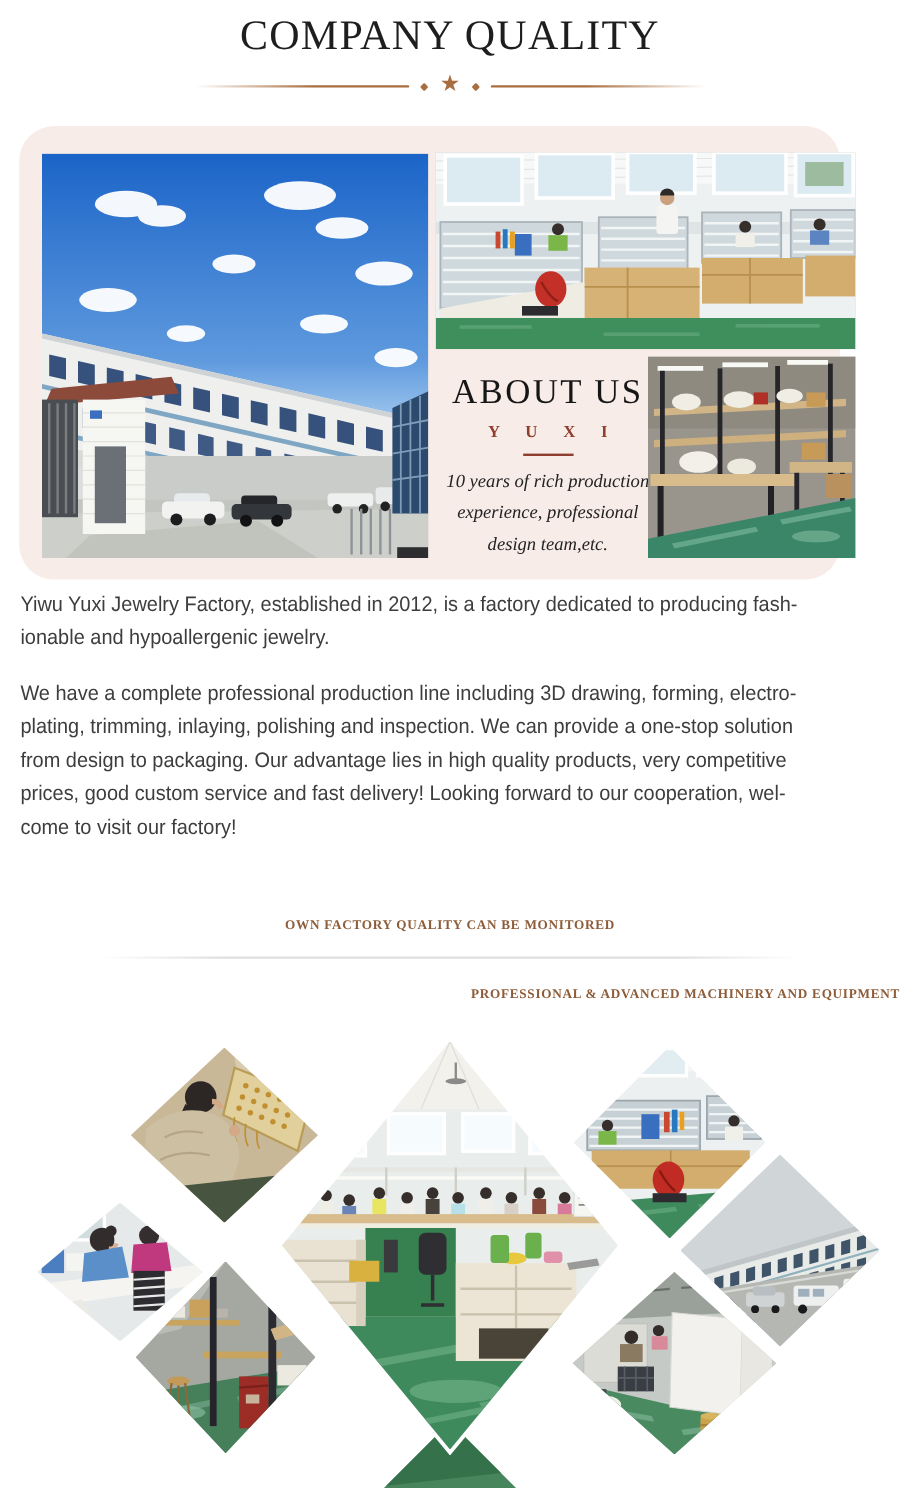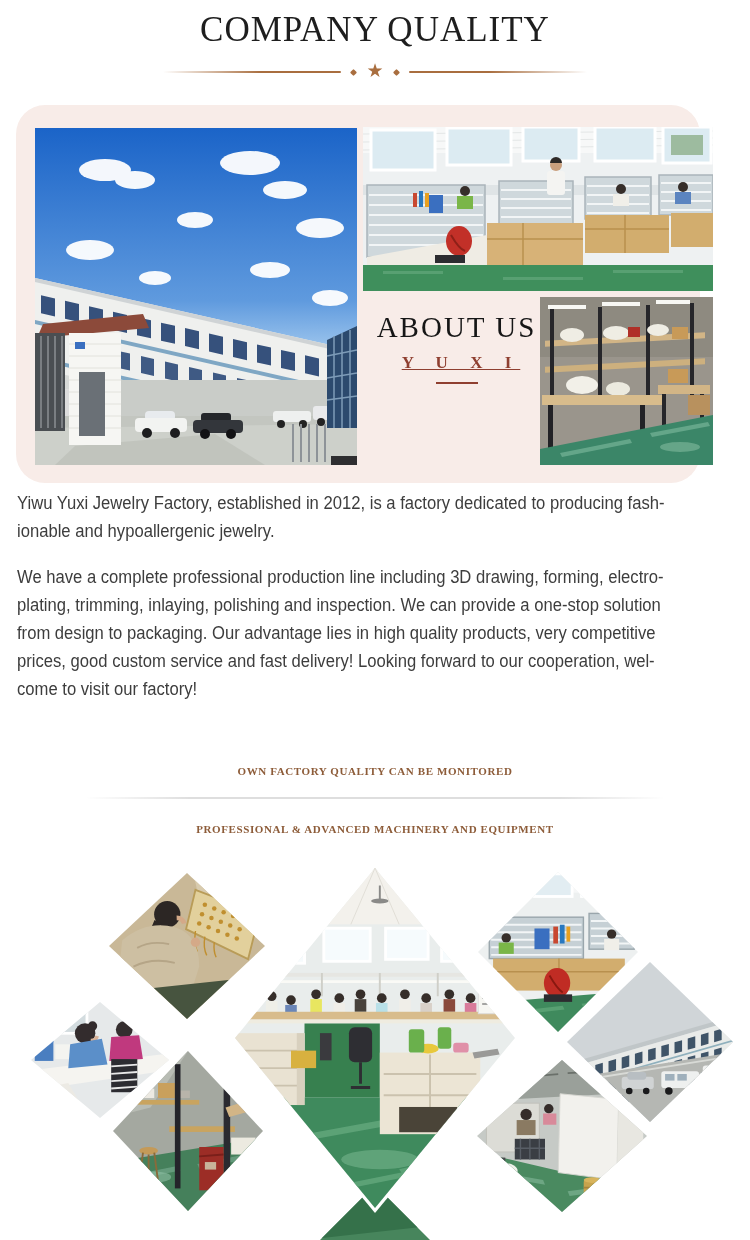--- a/index.html
+++ b/index.html
@@ -17,39 +17,39 @@
   .ddot{width:5px;height:5px;background:#a96e3f;transform:rotate(45deg);border-radius:1px;}
   .dstar{color:#a96e3f;font-size:19px;line-height:19px;margin-top:-3px;}
 
   .card{left:16px;top:105px;width:684px;height:378px;background:#f8ece8;border-radius:29px;}
   .ph{position:absolute;overflow:hidden;background:#ddd;}
   .ph svg{display:block;width:100%;height:100%;}
 
   .about{left:341px;top:192px;width:199px;height:170px;text-align:center;}
   .about-h{margin:14px 0 0;font-family:"Liberation Serif",serif;font-weight:500;font-size:29px;
            letter-spacing:2px;color:#161616;}
-  .about-b{margin-top:9px;font-family:"Liberation Serif",serif;font-size:17px;font-weight:700;
-           letter-spacing:9px;padding-left:9px;color:#8f3f30;text-decoration:underline;}
+  .about-b{margin-top:9px;font-family:"Liberation Serif",serif;font-size:14px;font-weight:700;
+           letter-spacing:9px;padding-left:9px;color:#8f3f30;}
   .about-u{width:42px;height:2px;background:#8f3f30;margin:9px auto 0;}
   .about-t{margin-top:9px;font-family:"Liberation Serif",serif;font-style:italic;font-size:15.5px;
            line-height:26px;color:#232323;white-space:pre-line;}
 
   .para{left:17px;width:726px;font-size:17.5px;line-height:28px;color:#3d3d3d;
         white-space:pre-line;transform:scaleX(.95);transform-origin:0 0;}
   .p1{top:489px;} .p2{top:563px;}
 
   .script{top:714px;font-family:"DejaVu Serif",serif;font-style:italic;font-size:26px;
           letter-spacing:3px;color:#c6c6c6;}
   .fw{top:751px;font-family:"Liberation Serif",serif;font-size:34px;letter-spacing:3px;
       color:#141414;font-weight:500;}
   .hairline{top:797px;left:85px;width:580px;height:2px;border-radius:1px;
       background:linear-gradient(to right,rgba(0,0,0,0),rgba(0,0,0,.13) 18%,rgba(0,0,0,.13) 82%,rgba(0,0,0,0));}
   .sub{font-family:"Liberation Serif",serif;font-size:11px;font-weight:700;letter-spacing:.6px;
        color:#8d5c39;line-height:14px;}
-  .sub1{top:764px;} .sub2{top:822px;}
+  .sub1{top:764px;} .sub2{top:822px;text-align:right;}
 
   .dmd{position:absolute;clip-path:polygon(50% 0,100% 50%,50% 100%,0 50%);background:#fff;}
   .dmd .in{position:absolute;inset:5px;clip-path:polygon(50% 0,100% 50%,50% 100%,0 50%);overflow:hidden;}
   .dmd svg{display:block;width:100%;height:100%;}
 </style>
 </head>
 <body>
 
 <div class="page">
 
@@ -269,20 +269,23 @@
             <rect x="140" y="150" width="80" height="3"></rect>
             <rect x="250" y="143" width="70" height="3"></rect>
           </g>
       </svg>
     </div>
 
     <div class="about" style="position:absolute;">
       <div class="about-h">ABOUT US</div>
       <div class="about-b">Y U X I</div>
       <div class="about-u"></div>
+      <div class="about-t">10 years of rich production
+experience, professional
+design team,etc.</div>
     </div>
 
     <div class="ph" style="left:524px;top:192px;width:173px;height:168px;">
       <svg viewBox="0 0 173 168" preserveAspectRatio="none">
         <rect width="173" height="168" fill="#9a958c"></rect>
         <rect width="173" height="60" fill="#8e8a80"></rect>
         <g fill="#f8f8f4">
             <rect x="8" y="8" width="38" height="4"></rect>
             <rect x="62" y="5" width="38" height="4"></rect>
             <rect x="116" y="3" width="34" height="4"></rect>

